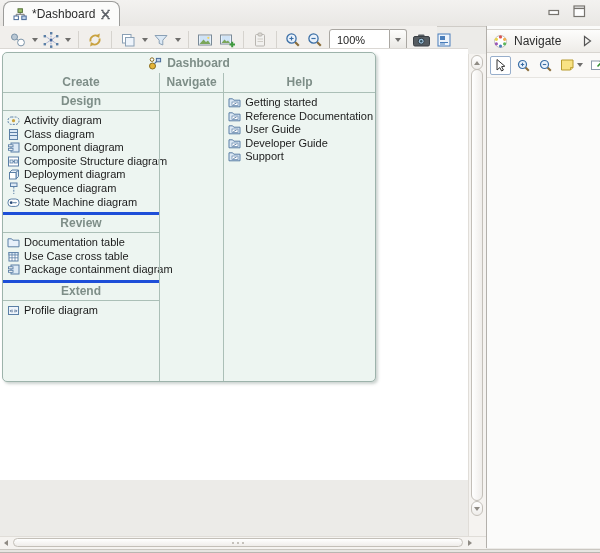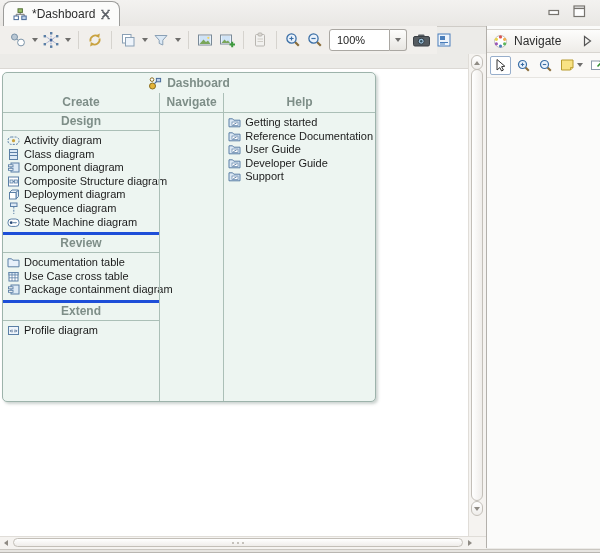--- a/index.html
+++ b/index.html
@@ -26,21 +26,21 @@
            border-top:4px solid #6f6e6c; margin-left:3px; }
   .combo { display:flex; align-items:center; margin:0 3px; }
   .combo-value { width:52px; height:20px; background:#fff; border:1px solid #aaa7a2;
                  border-radius:3px 0 0 3px; font-size:11px; color:#222; display:flex;
                  align-items:center; padding-left:7px; }
   .combo-btn { width:17px; height:22px; background:linear-gradient(#fdfdfc,#e8e6e2);
                border:1px solid #aaa7a2; border-left:none; border-radius:0 3px 3px 0;
                display:flex; align-items:center; justify-content:center; box-sizing:border-box; }
 
   
-  .canvas { position:absolute; top:68px; left:0; width:468px; height:482px; background:#ffffff;
+  .canvas { position:absolute; top:48px; left:0; width:468px; height:432px; background:#ffffff;
             border-top:1px solid #dbd8d4; box-sizing:border-box; }
   .editor-divider { position:absolute; top:26px; left:486px; width:1px; bottom:4px; background:#b3b0ab; }
 
   
   .vscroll { position:absolute; top:54px; left:468px; width:18px; height:482px; background:#f5f3f0;
              border-left:1px solid #e0ddd8; box-sizing:border-box; }
   .vthumb { position:absolute; left:2px; right:3px; top:15px; bottom:35px;
             background:linear-gradient(90deg,#ffffff,#efedea); border:1px solid #c3bfb8; border-radius:7px; }
   .vstep { position:absolute; left:2px; right:3px; height:13px; display:flex; align-items:center; justify-content:center;
            background:linear-gradient(#ffffff,#efedea); border:1px solid #c3bfb8; border-radius:7px; }

